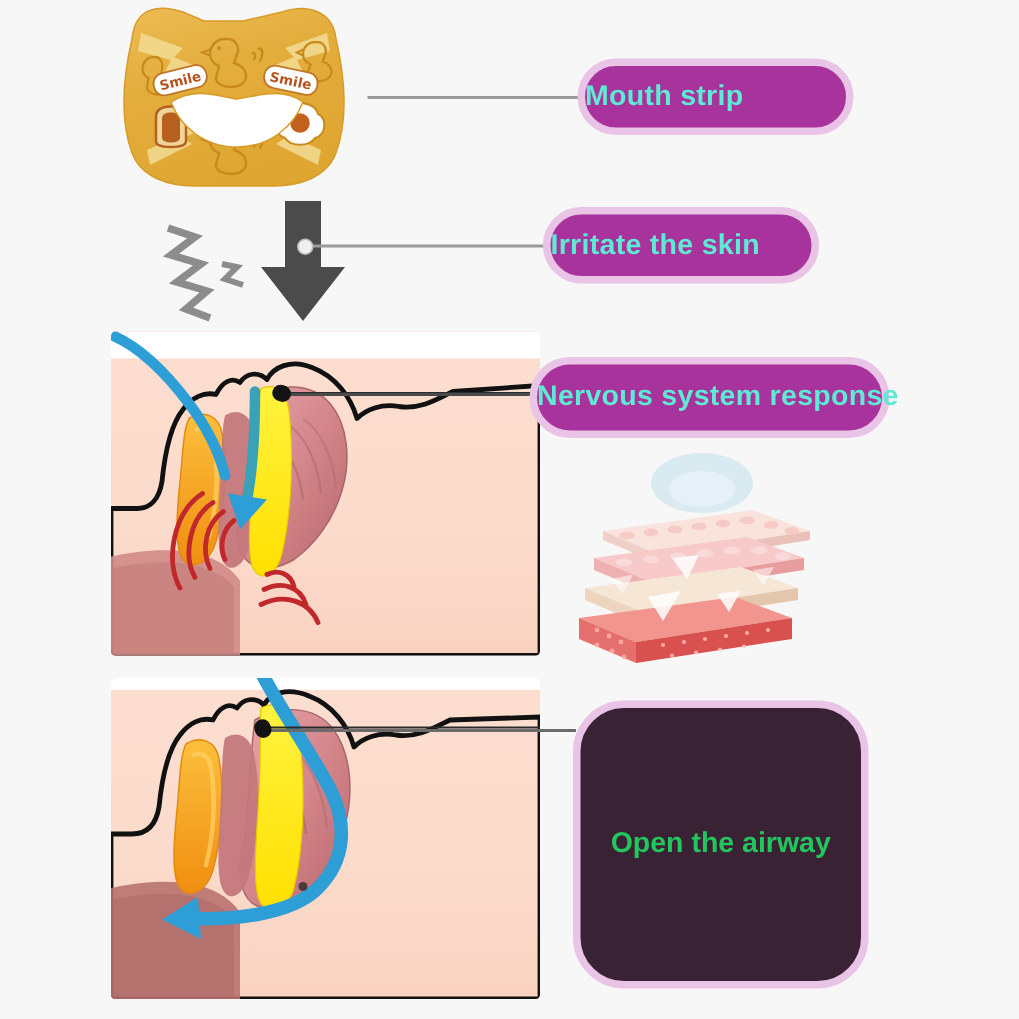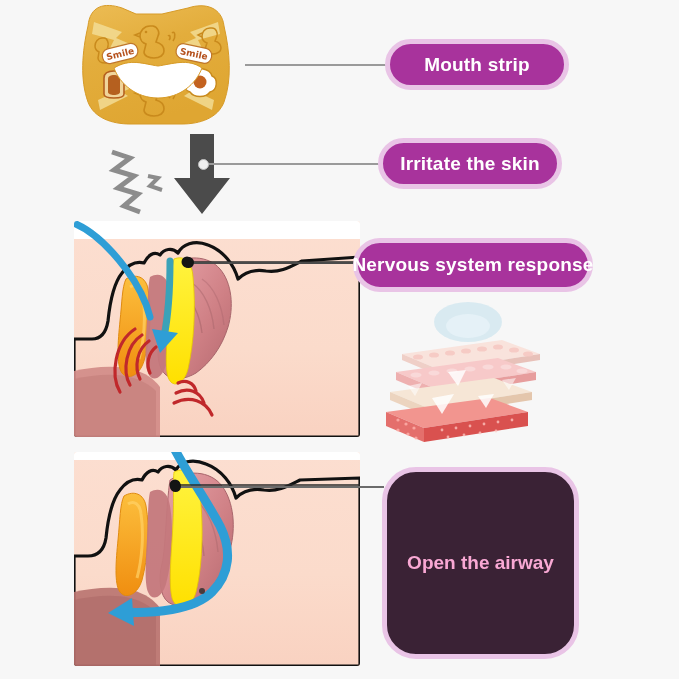--- a/index.html
+++ b/index.html
@@ -8,59 +8,59 @@
     background:#f7f7f7;
     font-family:"Liberation Sans", sans-serif;
     overflow:hidden;
     position:relative;
   }
   #stage{position:absolute;left:0;top:0;width:679px;height:679px;}
 
   
   .pill{
     position:absolute;
-    display:flex;align-items:center;justify-content:center;
+    display:flex;align-items:center;justify-content:flex-start;
     border-radius:999px;
-    color:#ffffff;
+    color:#5eead4;
     font-weight:bold;
     letter-spacing:.2px;
     box-sizing:border-box;
     white-space:nowrap;
   }
   .pill .pill-label{pointer-events:none;}
 
   .pill-mouth{
     left:385px;top:39px;width:184px;height:51px;
     background:#a8339c;
     border:5px solid #e9c4e6;
     font-size:19px;
   }
   .pill-irritate{
-    left:378px;top:138px;width:184px;height:51px;
+    left:362px;top:138px;width:184px;height:51px;
     background:#a8339c;
     border:5px solid #e9c4e6;
     font-size:19px;
   }
   .pill-nervous{
     left:353px;top:238px;width:240px;height:54px;
     background:#a8339c;
     border:5px solid #e9c4e6;
     font-size:19px;
   }
 
   
   .box-airway{
     position:absolute;
     left:382px;top:467px;width:197px;height:192px;
     background:#3a2235;
     border:5px solid #e9c4e6;
     border-radius:34px;
     box-sizing:border-box;
     display:flex;align-items:center;justify-content:center;
-    color:#f9a8d4;font-size:19px;font-weight:bold;
+    color:#22c55e;font-size:19px;font-weight:bold;
   }
 
   
   .leader{
     position:absolute;
     height:2px;
     background:#9a9a9a;
   }
   .leader-mouth{left:245px;top:64px;width:142px;}
   .leader-irritate{left:203px;top:163px;width:184px;}

